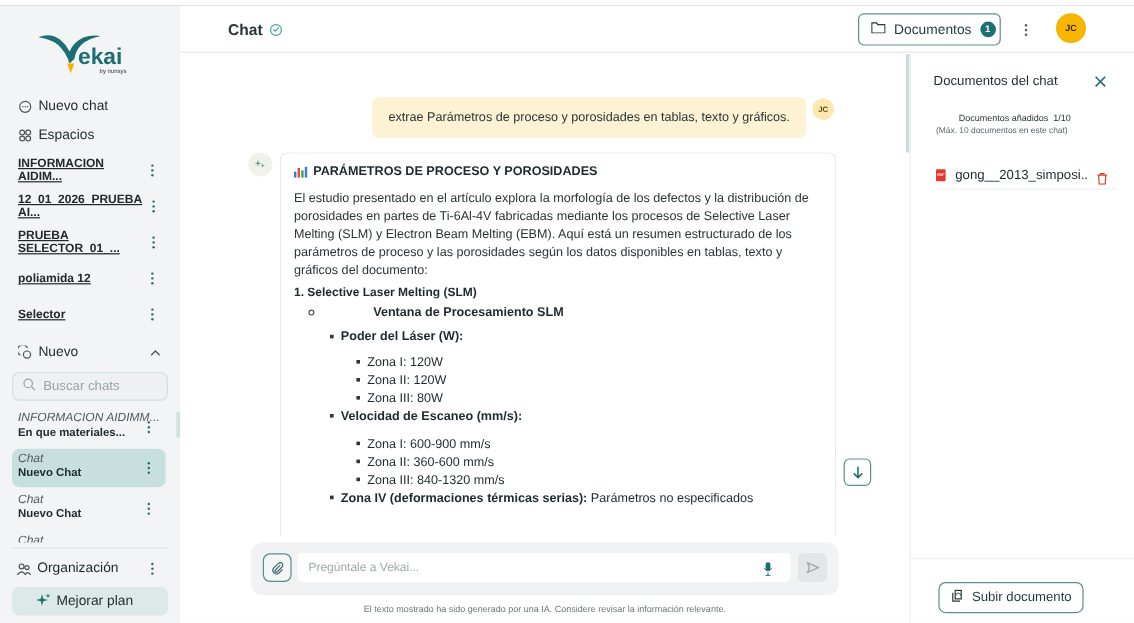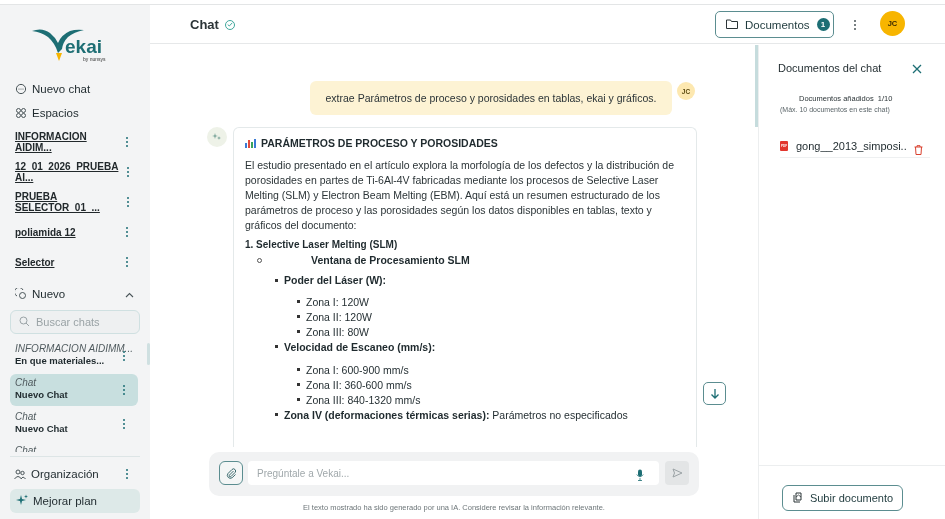--- a/index.html
+++ b/index.html
@@ -21,21 +21,21 @@
   .chat-list { position: absolute; left: 0; top: 335px; width: 150px; height: 112px; overflow: hidden; }
   .chat-item { position: relative; margin-left: 10px; width: 128px; height: 32px; border-radius: 6px; padding: 4px 5px; margin-bottom: 2px; cursor: pointer; }
   .chat-item.active { background: #c8dfdf; }
   .chat-item .sub { font-size: 10px; color: #4f5a5e; line-height: 10px; white-space: nowrap; overflow: hidden; font-style: italic; }
   .chat-item .ttl { font-size: 9.5px; font-weight: bold; color: #1f2a2e; line-height: 14px; }
   .chat-item .kebab { position: absolute; right: 9px; top: 9px; }
   .sidebar-scroll { position: absolute; left: 147px; top: 338px; width: 3px; height: 22px; background: #cfe0e1; border-radius: 2px; }
   .bottom-div { position: absolute; left: 10px; top: 451px; width: 130px; height: 1px; background: #dde5e6; }
   .org { position: absolute; left: 0; top: 459px; width: 150px; height: 20px; display: flex; align-items: center; justify-content: space-between; padding-left: 14px; padding-right: 18px; font-size: 11.5px; }
   .org .lbl { display: flex; align-items: center; }
-  .upgrade { position: absolute; left: 10px; top: 484px; width: 130px; height: 24px; background: #dde9e8; border-radius: 6px; display: flex; align-items: center; padding-left: 6px; font-size: 11.5px; color: #1f2a2e; cursor: pointer; }
+  .upgrade { position: absolute; left: 10px; top: 484px; width: 130px; height: 24px; background: #dde9e8; border-radius: 6px; display: flex; align-items: center; padding-left: 20px; font-size: 11.5px; color: #1f2a2e; cursor: pointer; }
   .upgrade .ico { margin-right: 5px; color: #1d6e74; }
 
   
   .main { position: absolute; left: 150px; top: 5px; width: 795px; height: 514px; background: #ffffff; }
   .header { position: absolute; left: 0; top: 0; width: 795px; height: 39px; border-bottom: 1px solid #e6e8e9; }
   .header .title { position: absolute; left: 40px; top: 12px; font-size: 13px; font-weight: bold; color: #2b3437; display: flex; align-items: center; }
   .header .title .check { margin-left: 6px; width: 10px; height: 10px; border: 1.3px solid #3fa79c; border-radius: 50%; display: inline-flex; align-items: center; justify-content: center; }
   .docs-btn { position: absolute; left: 565px; top: 6px; width: 119px; height: 27px; border: 1px solid #5b8d90; border-radius: 5px; display: flex; align-items: center; padding-left: 10px; font-size: 11.5px; color: #1f3a3d; cursor: pointer; background: #fff; }
   .docs-btn .ico { margin-right: 7px; }
   .docs-btn .badge { margin-left: 7px; width: 13px; height: 13px; border-radius: 50%; background: #1d6e74; color: #fff; font-size: 8px; font-weight: bold; display: inline-flex; align-items: center; justify-content: center; }
@@ -276,21 +276,21 @@
     <span class="kebab hdr-kebab">
         <i></i>
         <i></i>
         <i></i>
       </span>
     <div class="avatar">JC</div>
   </header>
 
   <section class="chat-area">
     <div class="user-msg">
-      <span>extrae Parámetros de proceso y porosidades en tablas, ekai y gráficos.</span>
+      <span>extrae Parámetros de proceso y porosidades en tablas, texto y gráficos.</span>
     </div>
     <div class="user-av">JC</div>
 
     <div class="bot-av">
       <svg width="10" height="10" viewBox="0 0 10 10">
           <path d="M3 1 L3.6 3.4 L6 4 L3.6 4.6 L3 7 L2.4 4.6 L0 4 L2.4 3.4 Z" fill="#6b9a8f"></path>
           <path d="M7 4 L7.4 5.6 L9 6 L7.4 6.4 L7 8 L6.6 6.4 L5 6 L6.6 5.6 Z" fill="#6b9a8f"></path>
         </svg>
     </div>
 

